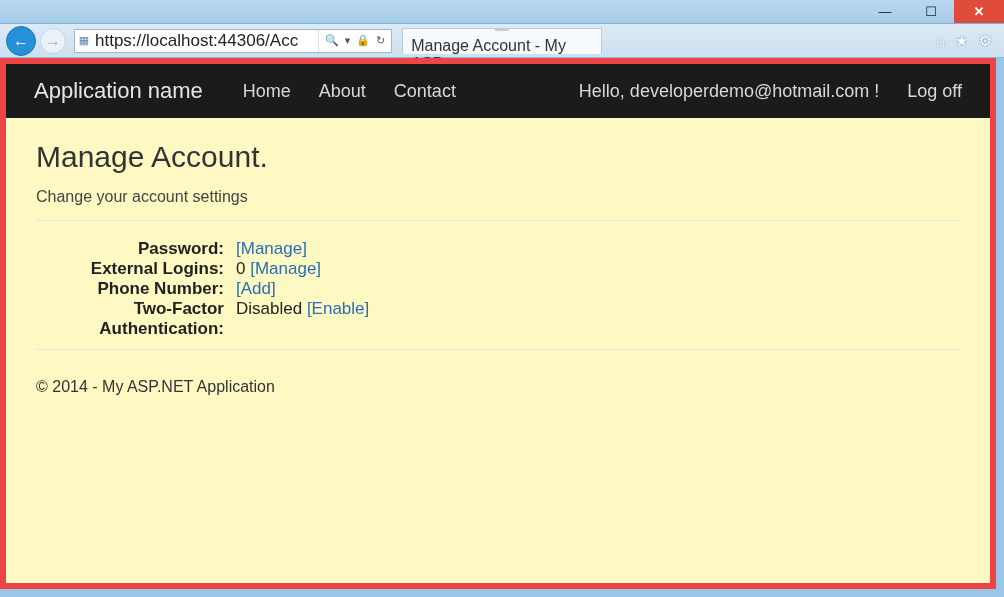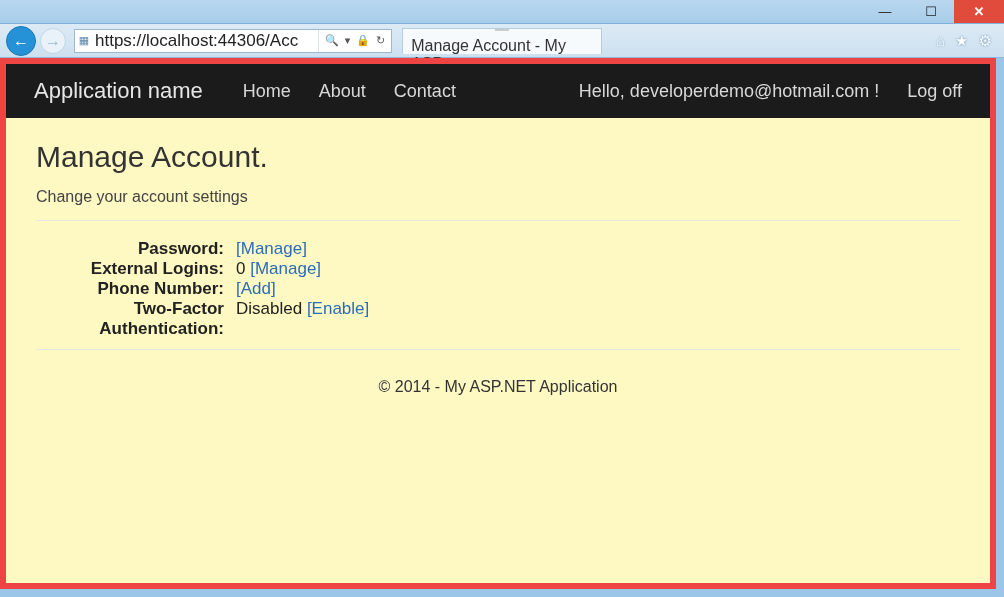--- a/index.html
+++ b/index.html
@@ -79,21 +79,21 @@
   .content h1 { font-weight: 400; font-size: 30px; margin-bottom: 14px; color: #333; }
   .content h2 { font-weight: 400; font-size: 16px; color: #444; margin-bottom: 14px; }
   .content hr { border: none; border-top: 1px solid #e6e6e6; margin: 10px 0 18px 0; }
 
   .dl { display: grid; grid-template-columns: 200px 1fr; font-size: 17px; }
   .dl dt { text-align: right; font-weight: 700; padding-right: 12px; color: #222; }
   .dl dd { color: #222; }
   .dl dd a { color: #2a6dbb; text-decoration: none; cursor: pointer; }
 
   .footer-hr { border: none; border-top: 1px solid #e6e6e6; margin: 90px 0 12px 0; }
-  .footer { padding: 0 30px 20px 30px; font-size: 16px; color: #333; text-align: center; }
+  .footer { padding: 0 30px 20px 30px; font-size: 16px; color: #333; }
 </style>
 </head>
 <body>
 
 <div class="titlebar">
   <div class="btn min">—</div>
   <div class="btn max">☐</div>
   <div class="btn close">✕</div>
 </div>
 

